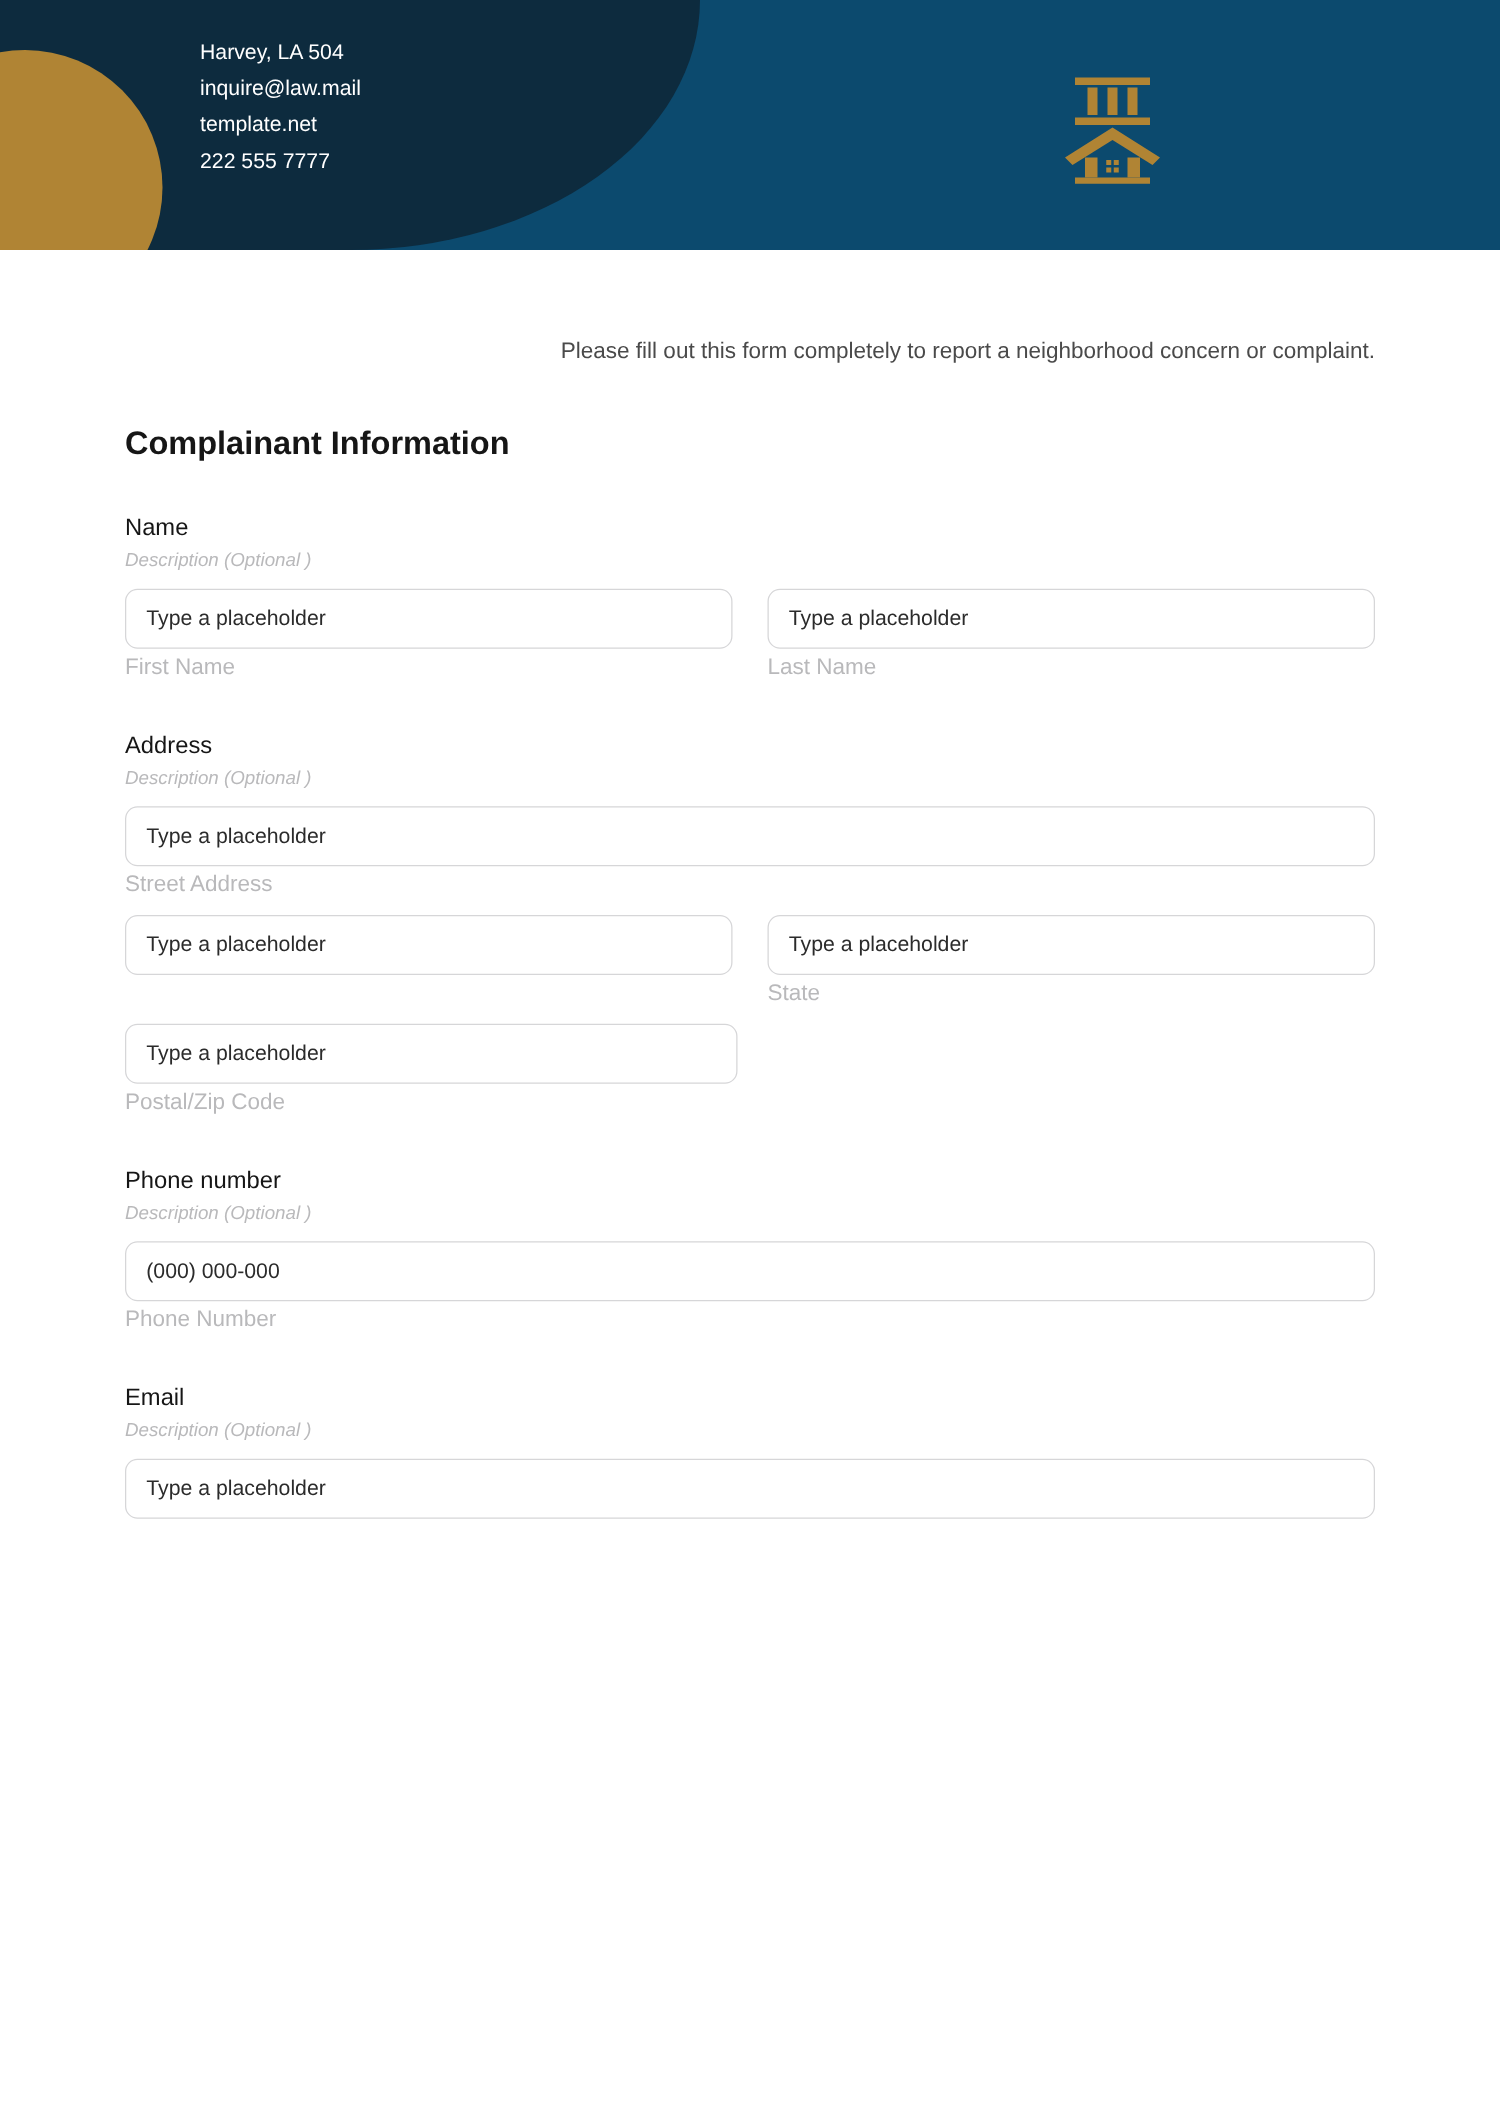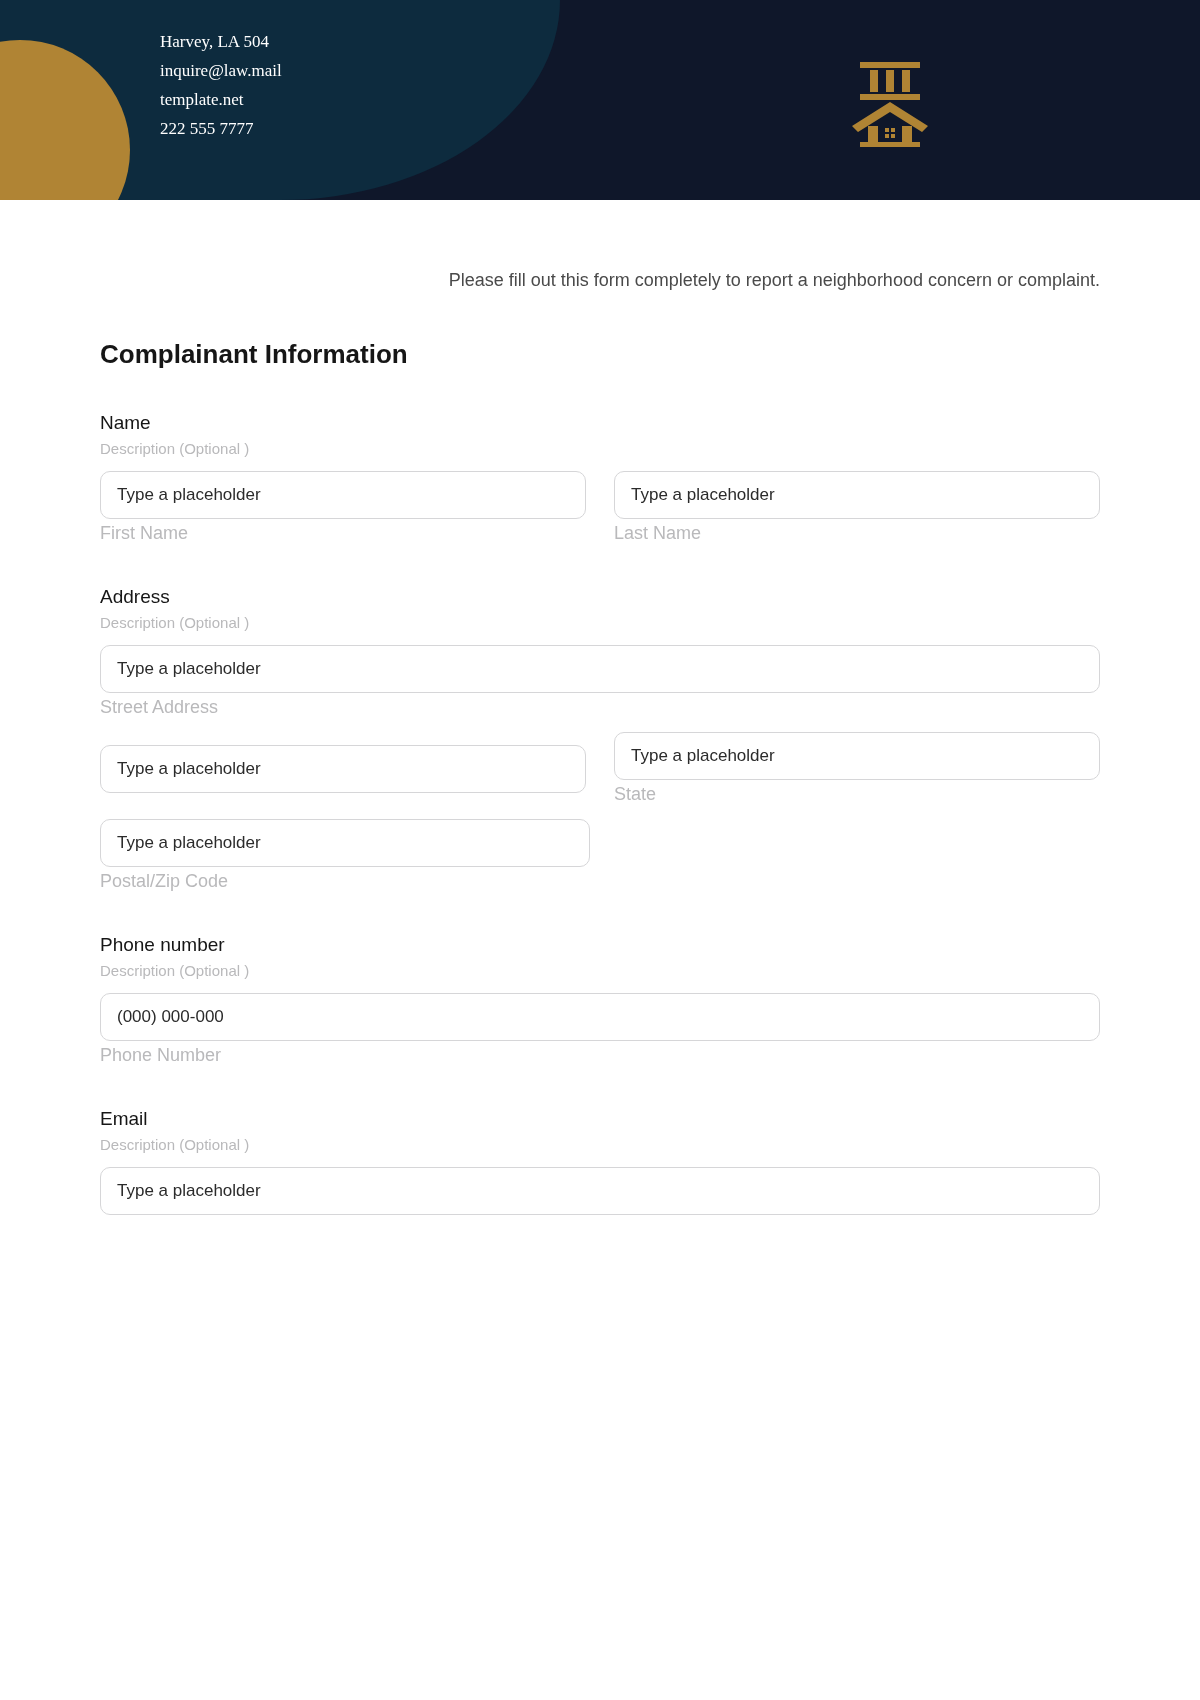--- a/index.html
+++ b/index.html
@@ -7,23 +7,22 @@
     font-family: Arial, Helvetica, sans-serif;
     background: #fff;
     width: 1200px;
     height: 1700px;
     overflow: hidden;
     color: #1a1a1a;
   }
   .header {
     position: relative;
     height: 200px;
-    background: #0f172a;
+    background: #0c4a6e;
     overflow: hidden;
-    font-family: Liberation Serif, serif;
   }
   .header-dark {
     position: absolute;
     top: 0; left: 0;
     width: 560px;
     height: 200px;
     background: #0d2b3e;
     border-bottom-right-radius: 280px 200px;
   }
   .header-gold-circle {
@@ -75,24 +74,25 @@
   }
   .field-group { margin-bottom: 42px; }
   .field-label {
     font-size: 19px;
     font-weight: 400;
     color: #161616;
     margin-bottom: 6px;
   }
   .field-desc {
     font-size: 15px;
+    font-style: italic;
     color: #b9b9bb;
     margin-bottom: 14px;
   }
-  .row { display: flex; gap: 28px; margin-bottom: 14px; align-items: center; }
+  .row { display: flex; gap: 28px; margin-bottom: 14px; }
   .col { flex: 1; }
   .col-half { width: calc(50% - 10px); }
   input[type="text"] {
     width: 100%;
     height: 48px;
     border: 1px solid #d6d6d8;
     border-radius: 10px;
     padding: 0 16px;
     font-size: 17px;
     color: #2b2b2b;

